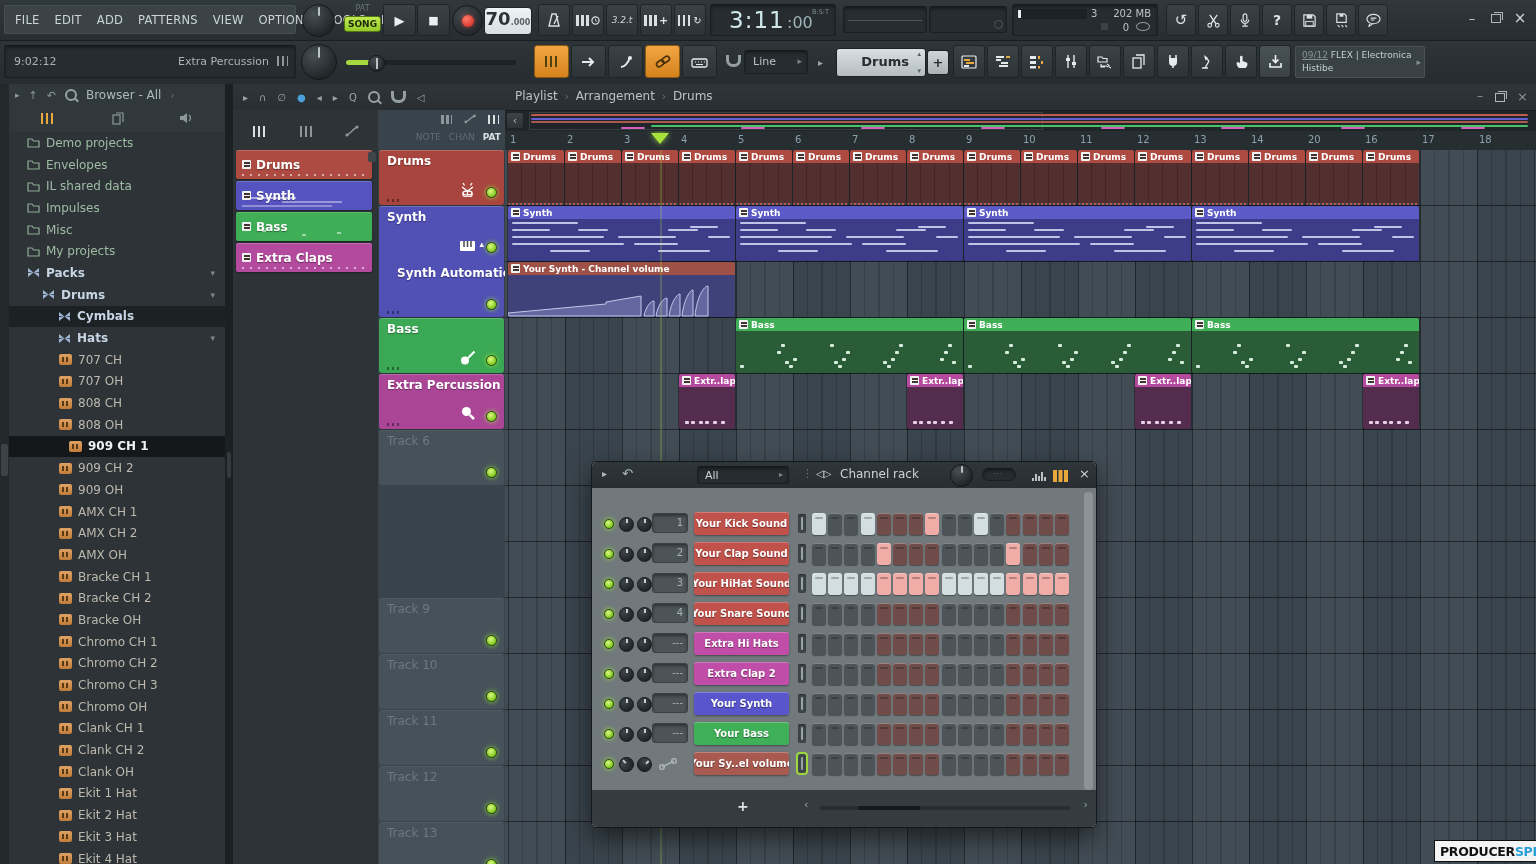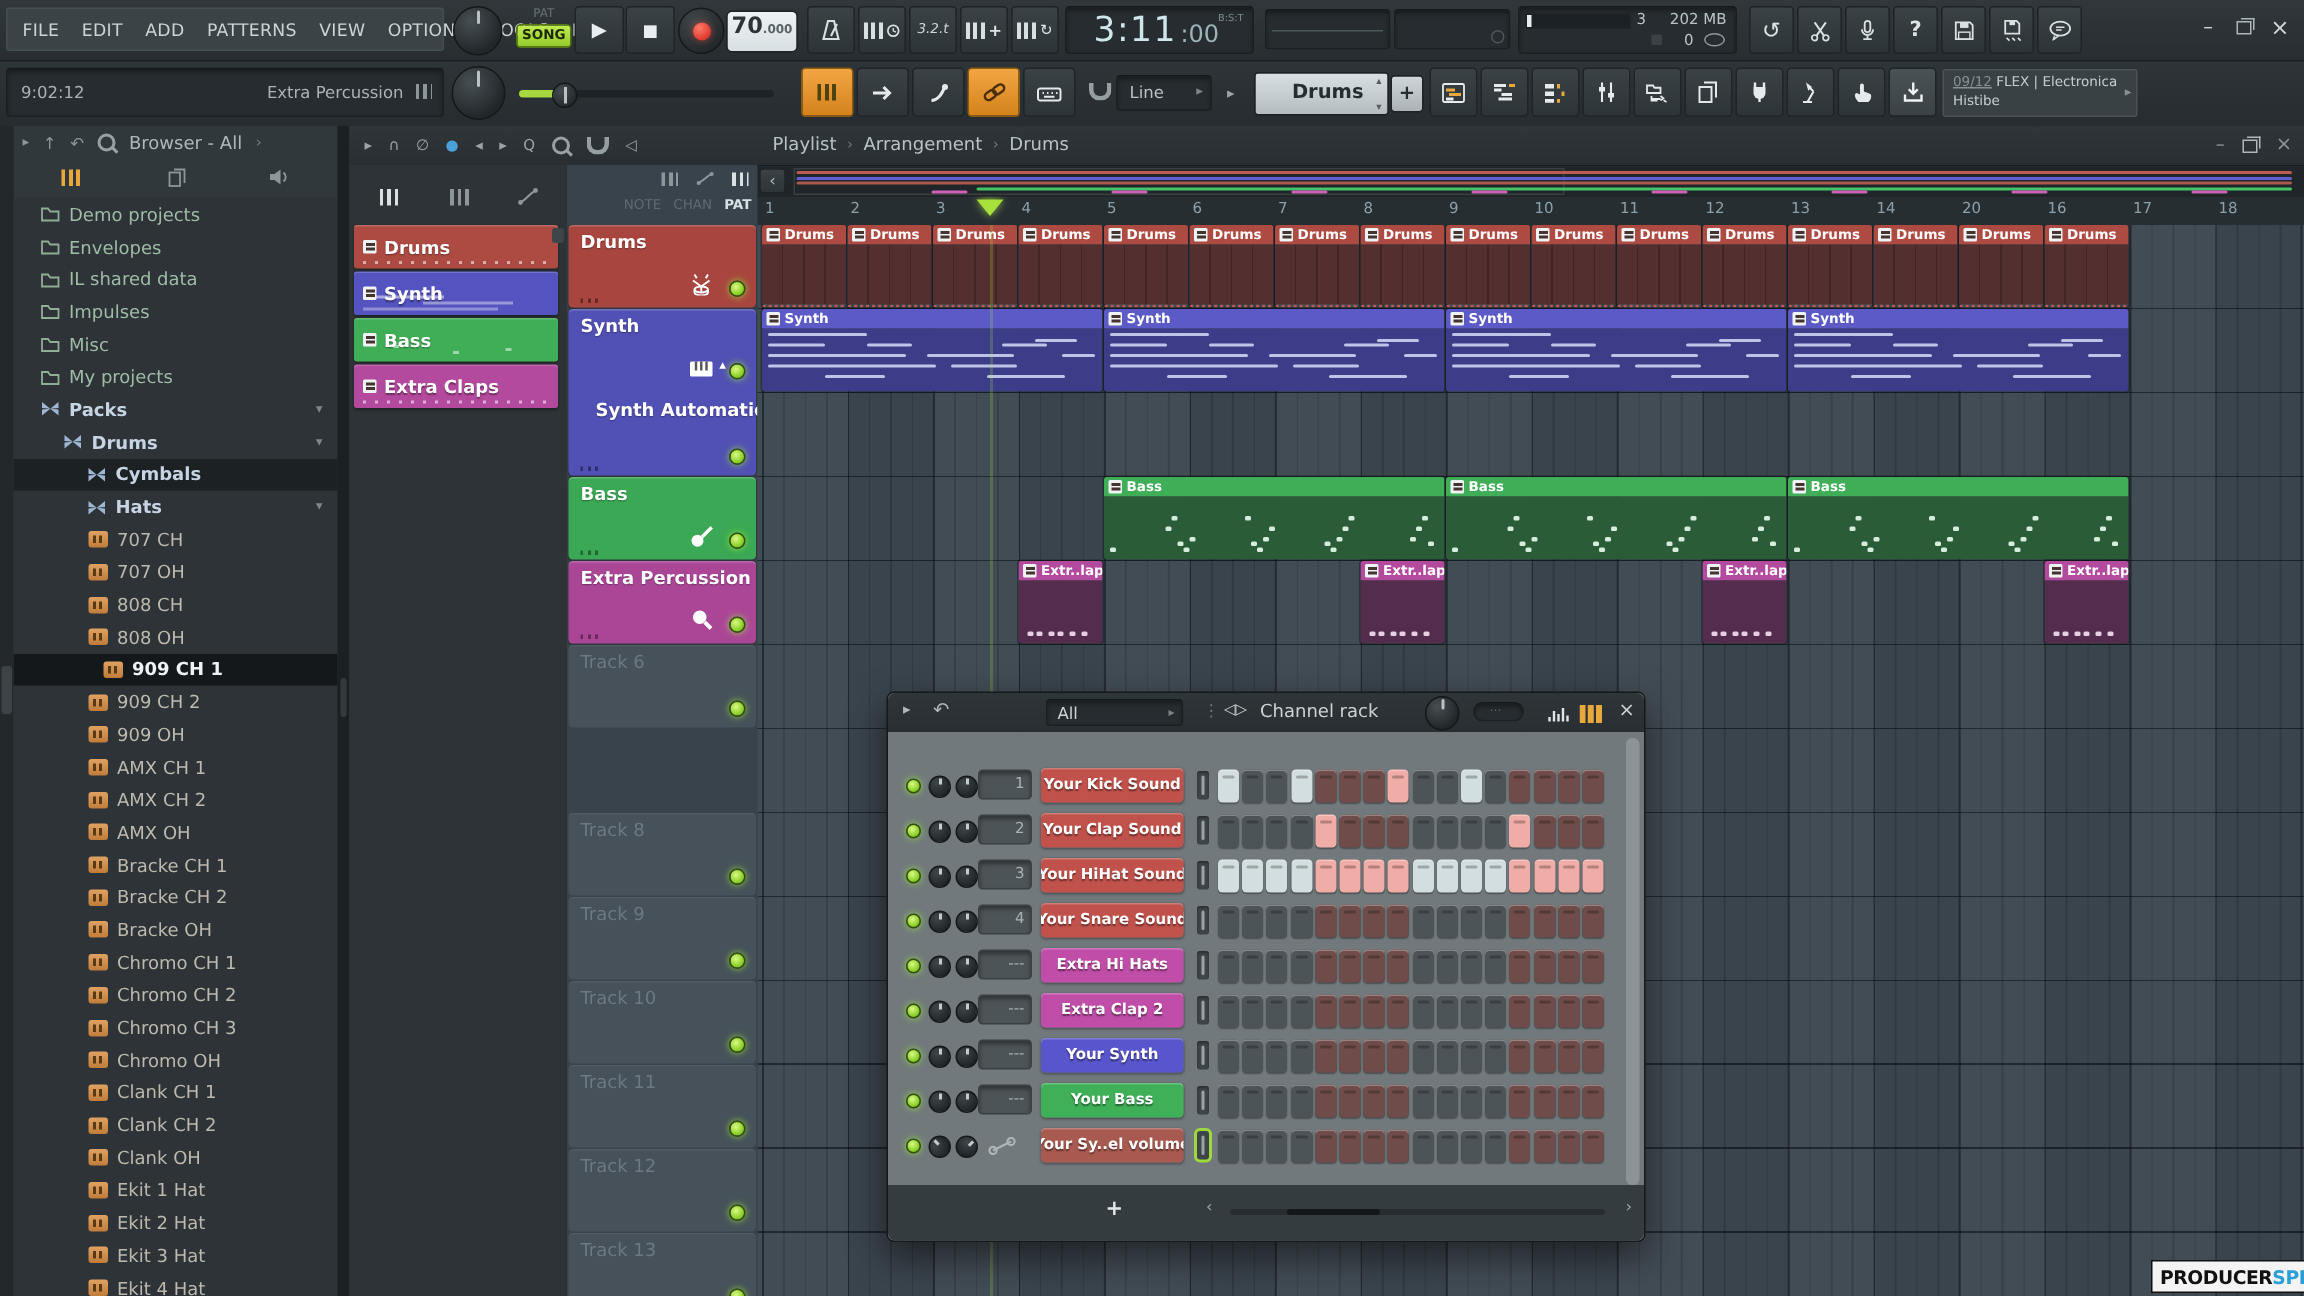--- a/index.html
+++ b/index.html
@@ -120,21 +120,21 @@
   <div class="btn abs" style="left:383px;top:4px;width:33px;height:32px;">
     <span class="glyph" style="color:#e9eff1;">▶</span>
   </div>
   <div class="btn abs" style="left:417px;top:4px;width:33px;height:32px;">
     <span class="glyph" style="color:#e9eff1;font-size:11px;">■</span>
   </div>
   <div class="abs" style="left:452px;top:5px;width:29px;height:29px;border-radius:50%;background:radial-gradient(circle at 35% 30%,#41484c,#23282b 75%);border:1px solid #15191b;display:flex;align-items:center;justify-content:center;">
     <div style="width:12px;height:12px;border-radius:50%;background:radial-gradient(circle at 35% 30%,#ff7a68,#dd3a30 70%);box-shadow:0 0 4px rgba(230,60,50,.7);"></div>
   </div>
   <div class="abs" style="left:484px;top:7px;width:46px;height:26px;background:linear-gradient(#eef3f5,#d8dfe2);border-radius:4px;border:1px solid #1d2326;display:flex;align-items:baseline;justify-content:center;color:#2c3438;">
-    <span style="font-size:15px;font-weight:bold;">70</span>
+    <span style="font-size:18px;font-weight:bold;">70</span>
     <span style="font-size:8px;font-weight:bold;color:#5a6468;">.000</span>
   </div>
   <div class="btn abs" style="left:538px;top:4px;width:32px;height:32px;">
     <svg width="16" height="16" viewBox="0 0 16 16">
         <path d="M6 2 L10 2 L13 14 L3 14 Z M8 12 L12 4" fill="none" stroke="#d9e0e2" stroke-width="1.4"></path>
       </svg>
   </div>
   <div class="btn abs" style="left:572px;top:4px;width:32px;height:32px;gap:2px;">
     <span class="b3"></span>
     <svg width="9" height="9" viewBox="0 0 10 10">
@@ -690,24 +690,20 @@
             <svg width="15" height="15" viewBox="0 0 15 15">
               <circle cx="5.5" cy="5.5" r="4.5" fill="#fff"></circle>
               <path d="M8.8 8.8 L13 13" stroke="#fff" stroke-width="2.6"></path>
             </svg>
           </span>
           <div class="led" style="right: 7px; bottom: 7px;"></div>
           <div class="tdots"></div>
         </div>
         <div class="thead empty" style="top: 280px; height: 55px;">
           <span class="tname">Track 6</span>
-          <div class="led" style="right: 7px; bottom: 7px;"></div>
-        </div>
-        <div class="thead empty" style="top: 392px; height: 55px;">
-          <span class="tname">Track 8</span>
           <div class="led" style="right: 7px; bottom: 7px;"></div>
         </div>
         <div class="thead empty" style="top: 448px; height: 55px;">
           <span class="tname">Track 9</span>
           <div class="led" style="right: 7px; bottom: 7px;"></div>
         </div>
         <div class="thead empty" style="top: 504px; height: 55px;">
           <span class="tname">Track 10</span>
           <div class="led" style="right: 7px; bottom: 7px;"></div>
         </div>
@@ -1102,20 +1098,31 @@
         </div>
         <div class="cb" style="background: rgb(83, 44, 78);">
           <div class="bdot" style="left: 6px; top: 34px; background: rgb(232, 208, 228);"></div>
           <div class="bdot" style="left: 12px; top: 34px; background: rgb(232, 208, 228);"></div>
           <div class="bdot" style="left: 20px; top: 34px; background: rgb(232, 208, 228);"></div>
           <div class="bdot" style="left: 26px; top: 34px; background: rgb(232, 208, 228);"></div>
           <div class="bdot" style="left: 34px; top: 34px; background: rgb(232, 208, 228);"></div>
           <div class="bdot" style="left: 42px; top: 34px; background: rgb(232, 208, 228);"></div>
         </div>
       </div>
+      <div class="clip" style="left: 3px; top: 112px; width: 227px; height: 55px;">
+        <div class="ct" style="background: rgb(157, 81, 71);">
+          <span class="lsticon"></span>
+          <span>Your Synth - Channel volume</span>
+        </div>
+        <div class="cb" style="background: rgb(62, 66, 120);">
+          <svg width="100%" height="100%" viewBox="0 0 227 42" preserveAspectRatio="none">
+            <path d="M0 41 L0 38 L98 29 L98 27 L133 21 L133 41 Z M136 41 C138 31 143 26 146 26 L146 41 Z M148 41 C150 29 156 23 159 23 L159 41 Z M161 41 C163 27 169 19 172 19 L172 41 Z M174 41 C176 24 182 15 185 15 L185 41 Z M187 41 C189 21 196 11 200 11 L200 41 Z" fill="rgba(135,140,200,0.5)" stroke="#c3c7ea" stroke-width="1"></path>
+          </svg>
+        </div>
+      </div>
       <div style="position: absolute; left: 155px; top: 0px; width: 2px; height: 100%; background: rgba(170, 230, 70, 0.22);"></div>
     </div>
 </div>
 
 <div class="abs" id="rack" style="left:591px;top:461px;width:506px;height:367px;border-radius:5px;background:#71797c;border:1px solid #15191b;box-shadow:0 10px 24px rgba(0,0,0,.5);box-sizing:border-box;">
   <div style="position:absolute;left:0;top:0;right:0;height:26px;background:linear-gradient(#2f3639,#282e31);border-radius:5px 5px 0 0;">
     <span style="position:absolute;left:10px;top:6px;font-size:10px;color:#aeb8bb;">▸</span>
     <span style="position:absolute;left:30px;top:4px;font-size:13px;color:#aeb8bb;">↶</span>
     <div class="inset" style="position:absolute;left:105px;top:4px;width:92px;height:18px;">
       <span style="position:absolute;left:7px;top:2px;font-size:11px;color:#ccd4d6;">All</span>

